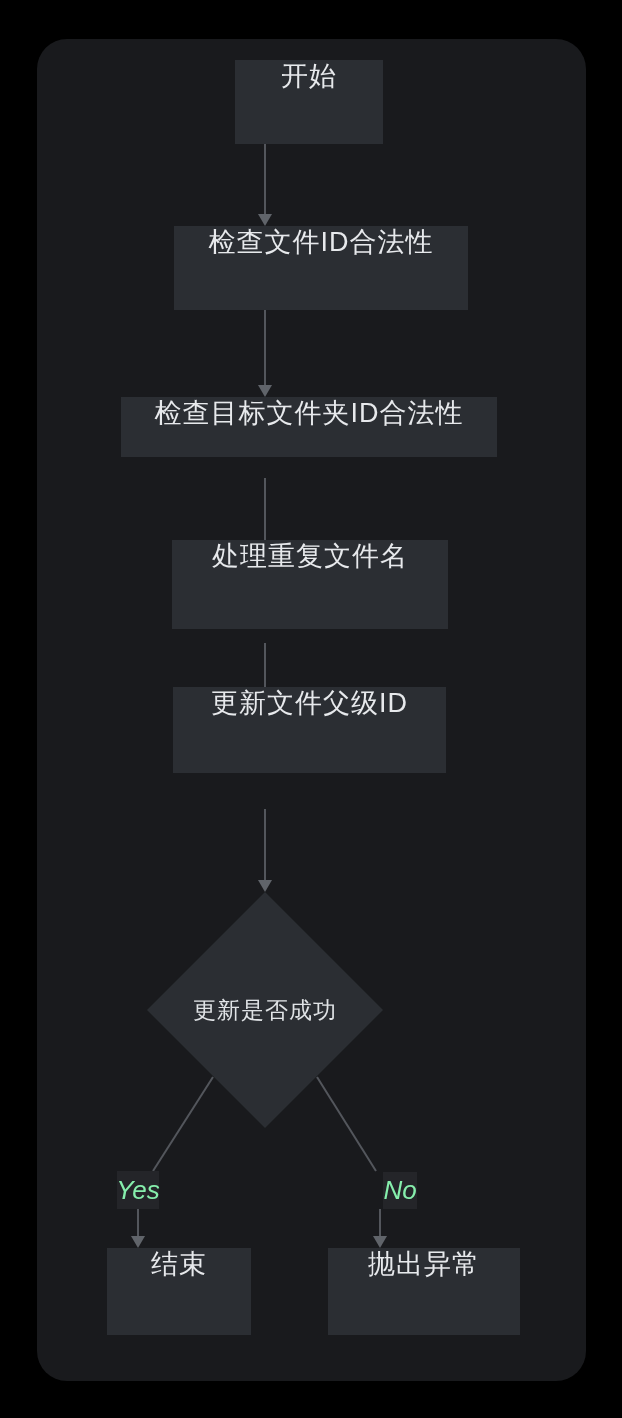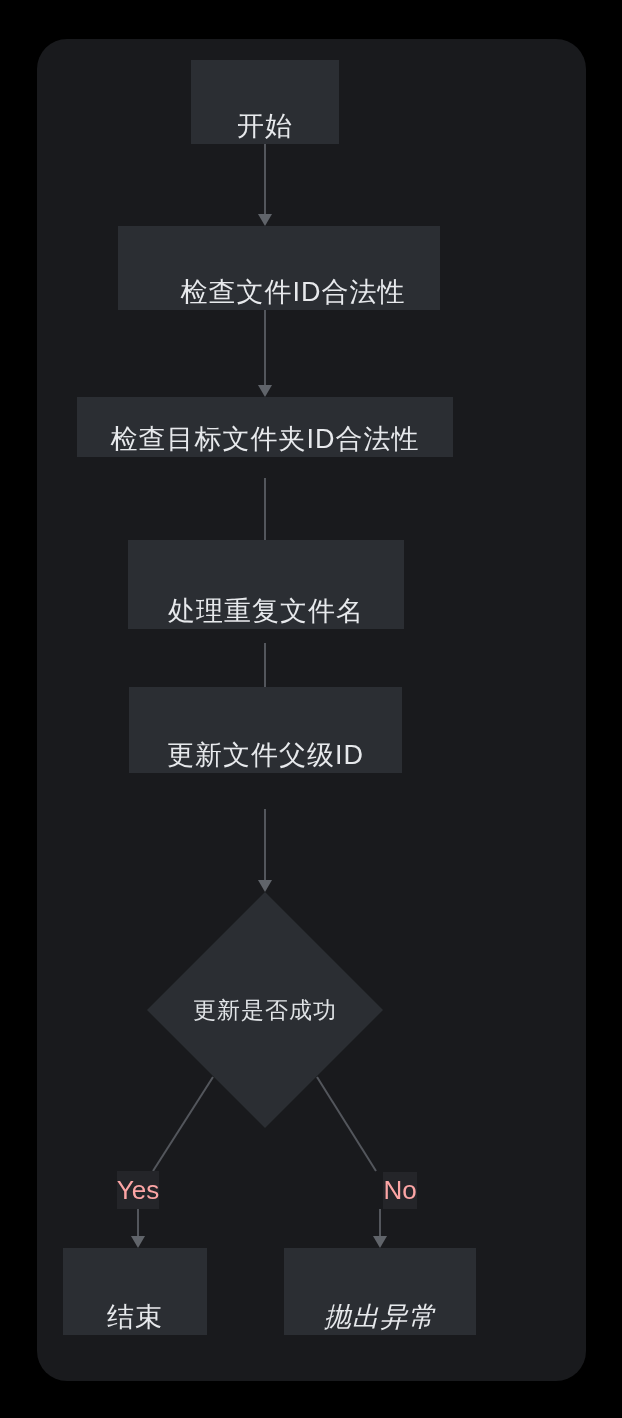--- a/index.html
+++ b/index.html
@@ -34,56 +34,58 @@
     height: 1342px;
     z-index: 1;
   }
   .node {
     position: absolute;
     background: #2b2e33;
     color: #e7e9ec;
     font-size: 27px;
     line-height: 1.25;
     display: flex;
-    align-items: flex-end;
+    align-items: flex-start;
     justify-content: center;
     text-align: center;
     z-index: 2;
     letter-spacing: 1px;
+    margin-left: 44px;
   }
   .node-start         { left: 154px; top: 21px;   width: 148px; height: 84px; }
-  .node-check-file    { left: 81px;  top: 187px;  width: 294px; height: 84px; padding-left: 28px; }
+  .node-check-file    { left: 93px;  top: 187px;  width: 294px; height: 84px; }
   .node-check-folder  { left: 40px;  top: 358px;  width: 376px; height: 60px; }
   .node-handle-dup    { left: 91px;  top: 501px;  width: 276px; height: 89px; }
   .node-update-parent { left: 92px;  top: 648px;  width: 273px; height: 86px; }
   .node-end           { left: 26px;  top: 1209px; width: 144px; height: 87px; }
-  .node-throw         { left: 247px; top: 1209px; width: 192px; height: 87px; font-style: italic; }
+  .node-throw         { left: 247px; top: 1209px; width: 192px; height: 87px; }
   .diamond-text {
     position: absolute;
     left: 108px;
     top: 941px;
     width: 240px;
     height: 60px;
     display: flex;
     align-items: center;
     justify-content: center;
     color: #e0e3e6;
     font-size: 23px;
     z-index: 2;
     letter-spacing: 1px;
   }
   .edge-label {
     position: absolute;
     background: #242529;
-    color: #fca5a5;
+    color: #86efac;
     font-size: 26px;
     display: flex;
     align-items: center;
     justify-content: center;
     z-index: 2;
+    font-style: italic;
   }
   .edge-label-yes { left: 80px;  top: 1132px; width: 42px; height: 38px; }
   .edge-label-no  { left: 346px; top: 1133px; width: 34px; height: 37px; }
 </style>
 </head>
 <body>
 
 <div class="stage">
   <div class="canvas">
 

